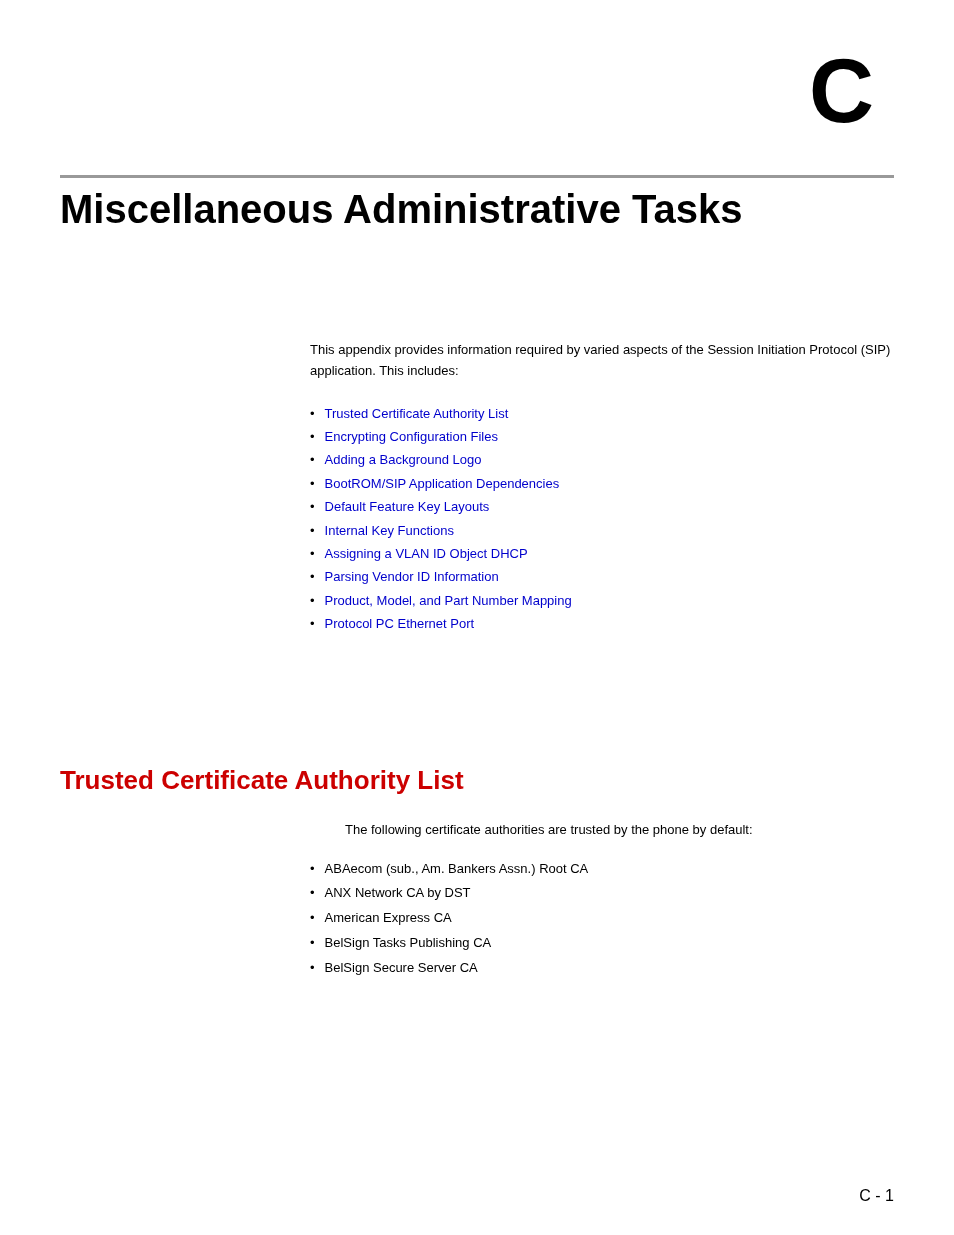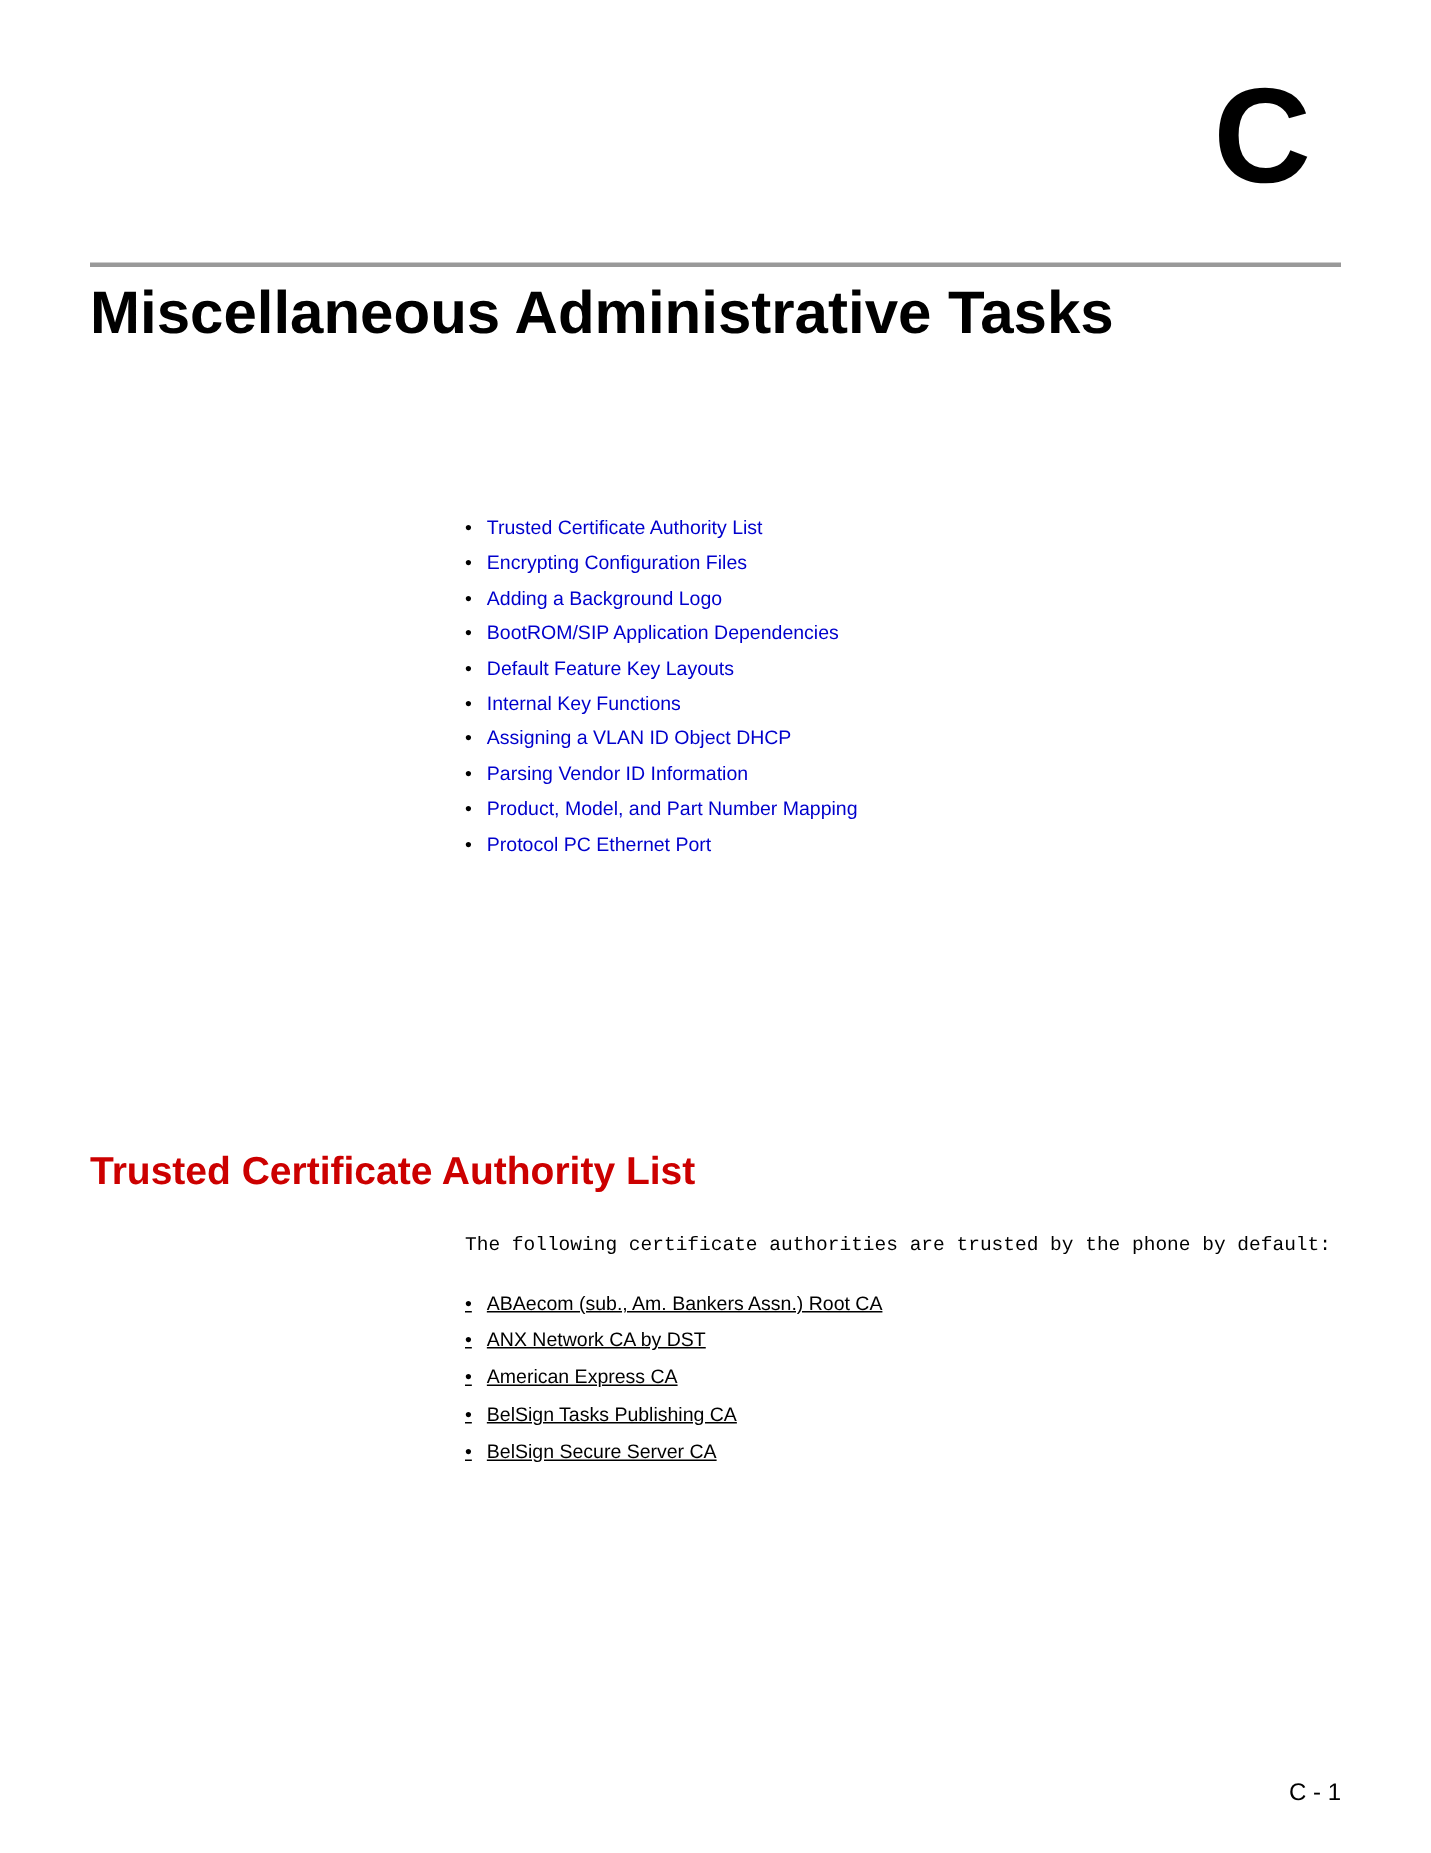--- a/index.html
+++ b/index.html
@@ -113,26 +113,26 @@
       top: 820px;
       left: 310px;
       right: 60px;
     }
 
     .section-intro {
       font-size: 13px;
       line-height: 1.6;
       color: #000000;
       margin-bottom: 16px;
-      font-family: Liberation Mono, monospace;
+      font-family: Liberation Sans, sans-serif;
+      margin-left: 35px;
     }
 
     .cert-list {
       list-style: none;
-      text-decoration: underline;
     }
 
     .cert-list li {
       font-size: 13px;
       line-height: 1.9;
       font-family: Arial, sans-serif;
       color: #000000;
       display: flex;
       align-items: flex-start;
     }
@@ -158,20 +158,21 @@
 
 <div class="page-container">
 
   <div class="chapter-letter">C</div>
 
   <div class="divider-line"></div>
 
   <div class="chapter-title">Miscellaneous Administrative Tasks</div>
 
   <div class="main-content">
+    <p class="intro-text">This appendix provides information required by varied aspects of the Session Initiation Protocol (SIP) application. This includes:</p>
 
     <ul class="toc-list">
       <li>
         <a class="toc-link" href="#">Trusted Certificate Authority List</a>
       </li>
       <li>
         <a class="toc-link" href="#">Encrypting Configuration Files</a>
       </li>
       <li>
         <a class="toc-link" href="#">Adding a Background Logo</a>

